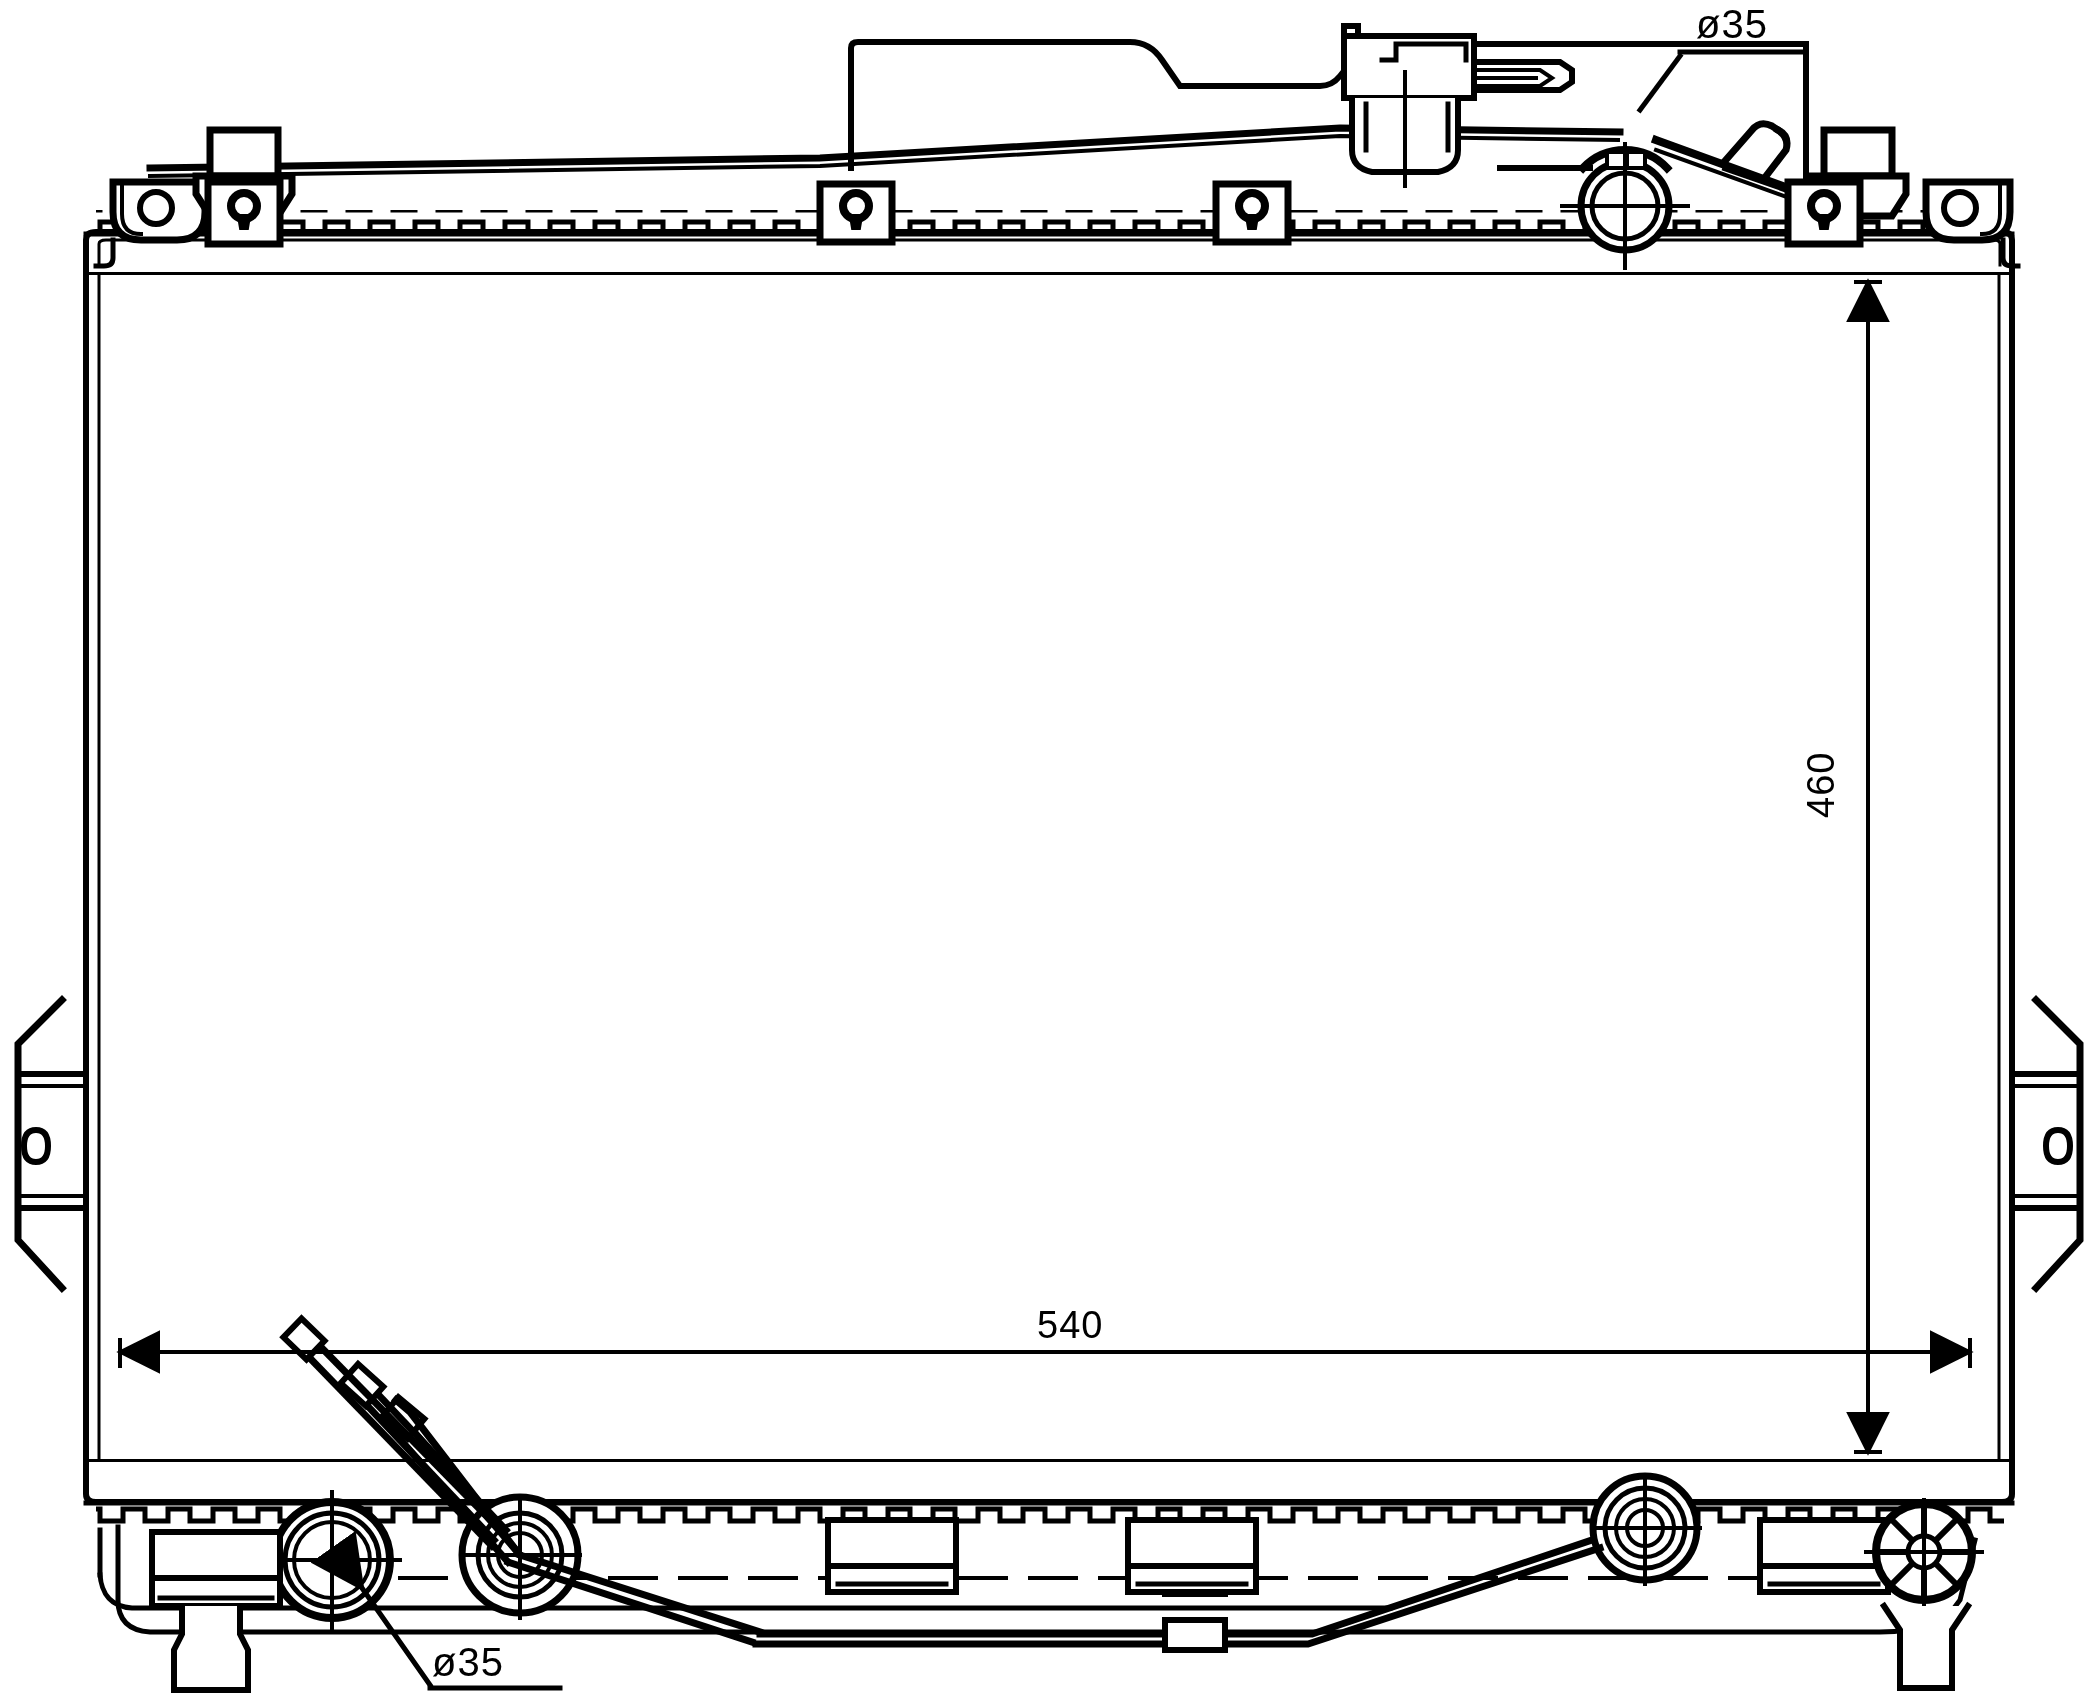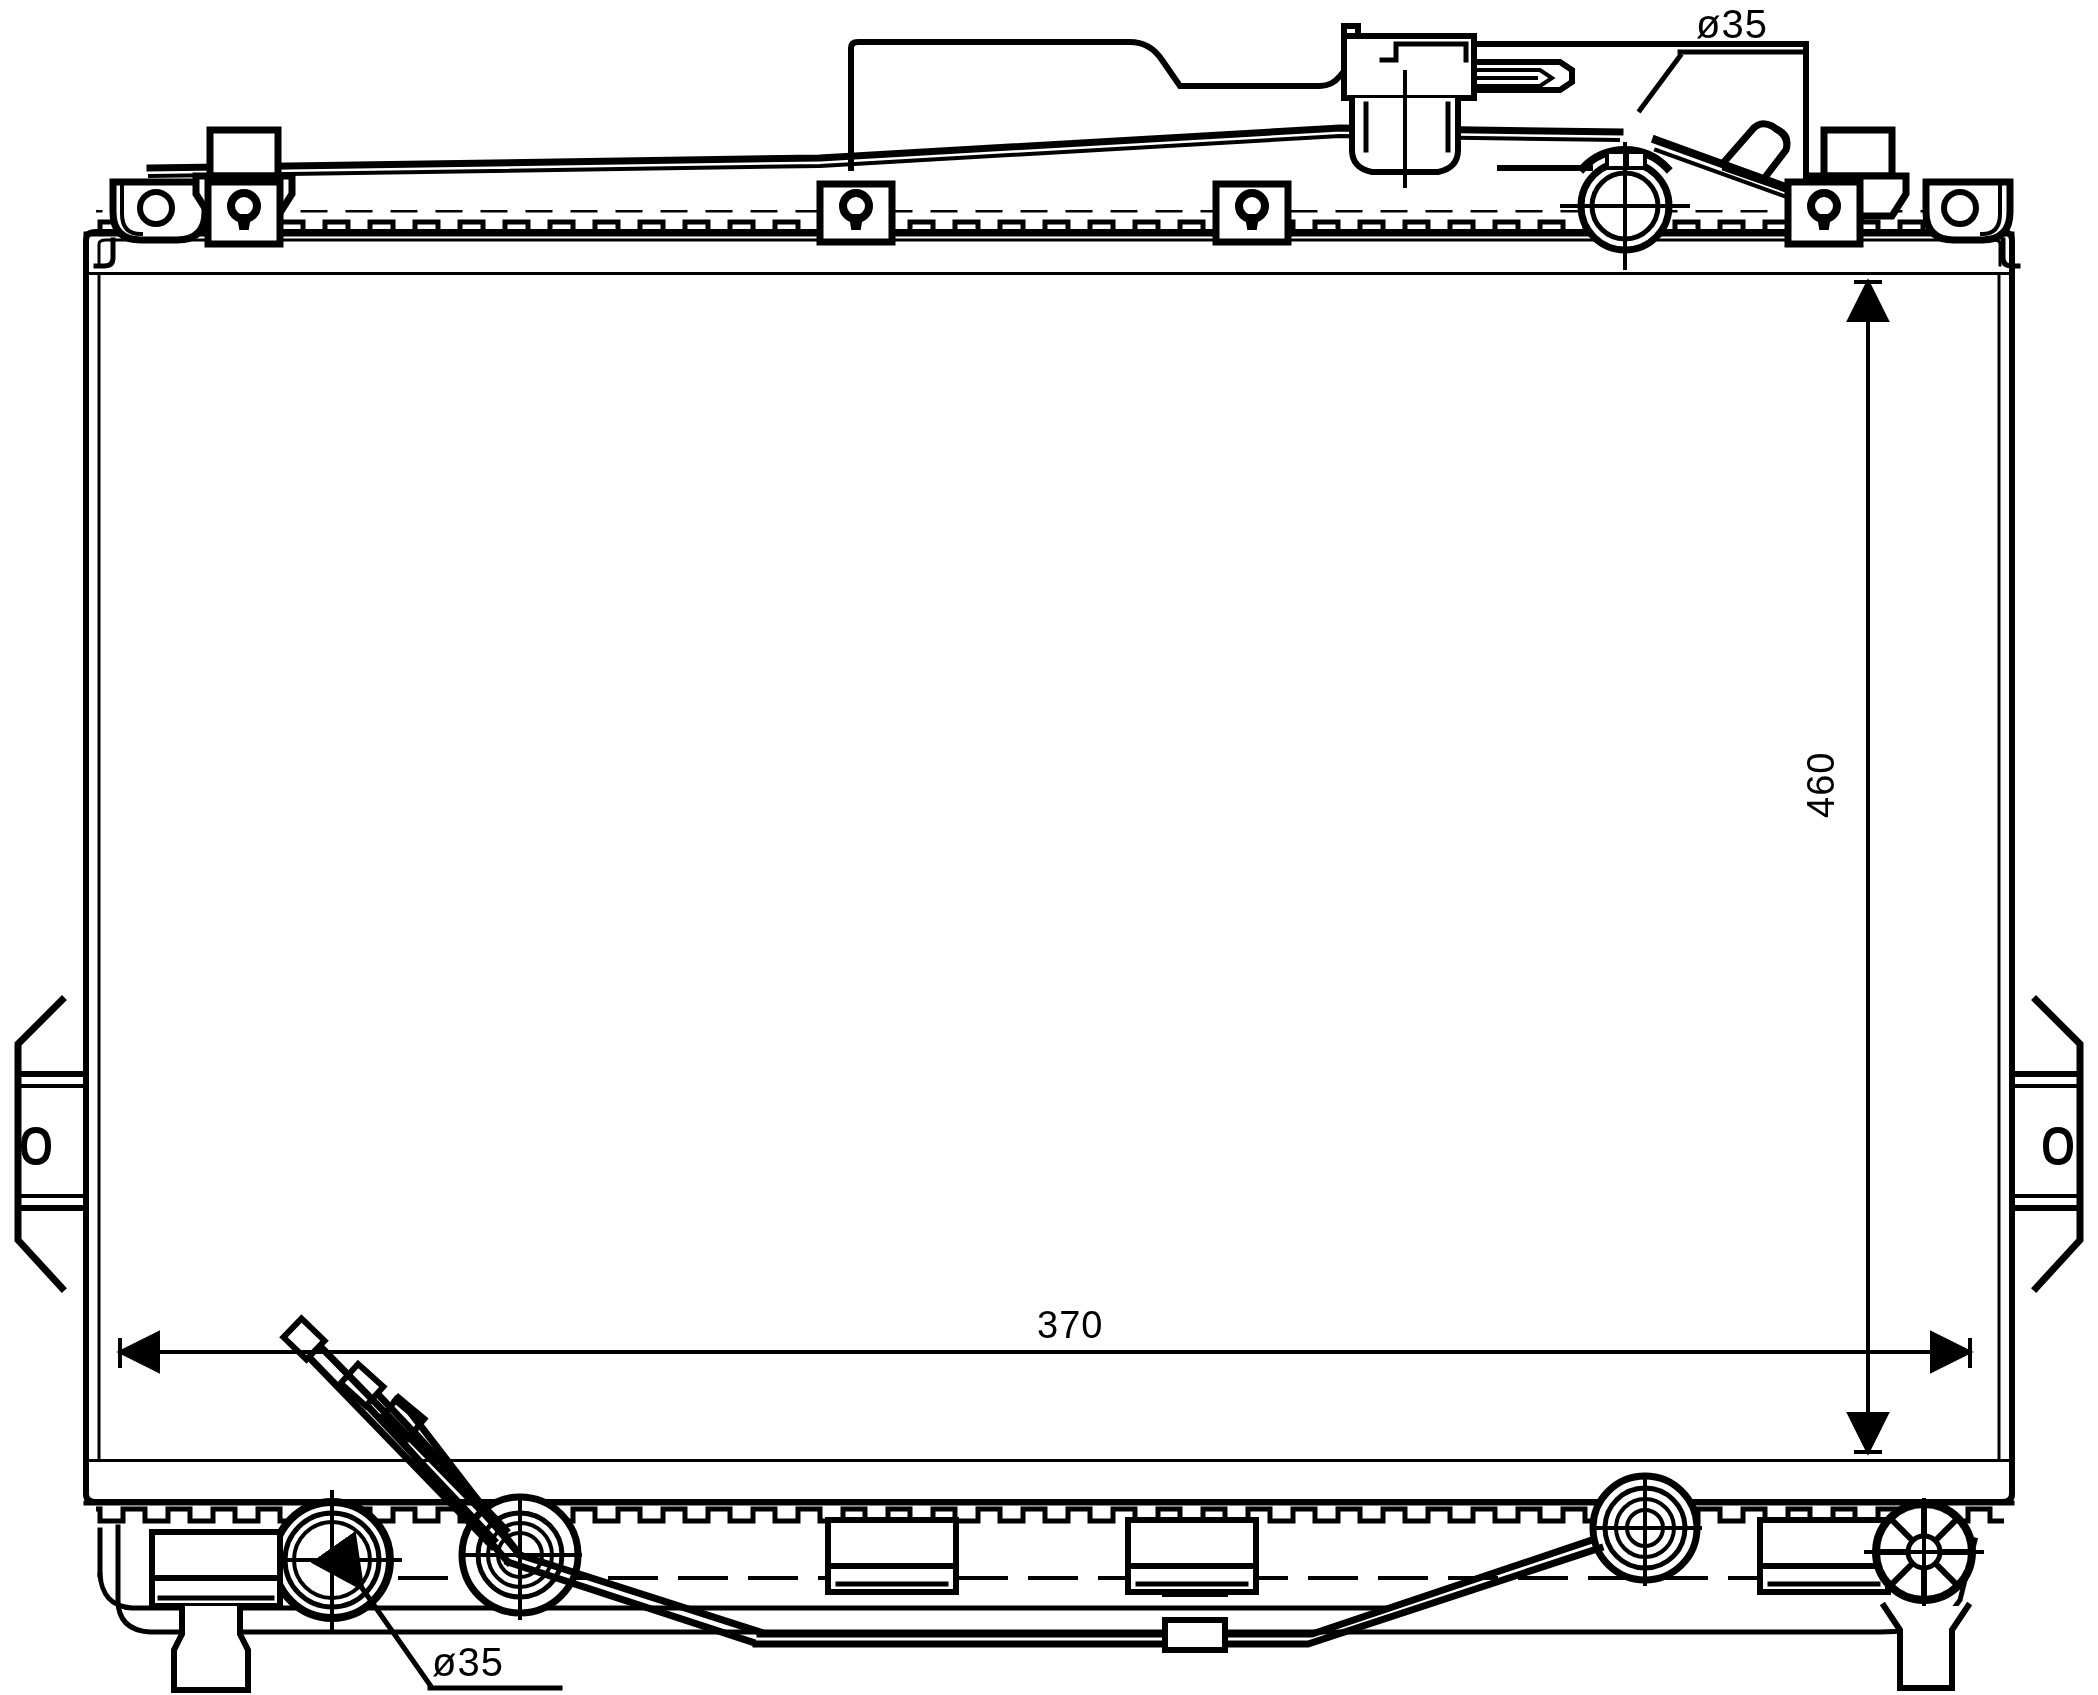--- a/index.html
+++ b/index.html
@@ -312,17 +312,17 @@
         <line x1="430" y1="1688" x2="560" y2="1688" stroke-width="5"></line>
       </g>
 
     </g>
   </svg>
 
   <div class="lbl" id="lbl-dia-top">ø35</div>
 
   <div class="lbl" id="lbl-dia-bottom">ø35</div>
 
-  <div class="lbl" id="lbl-width">370</div>
+  <div class="lbl" id="lbl-width">540</div>
 
   <div class="lbl" id="lbl-height">460</div>
 
 </div>
 
 </body></html>

